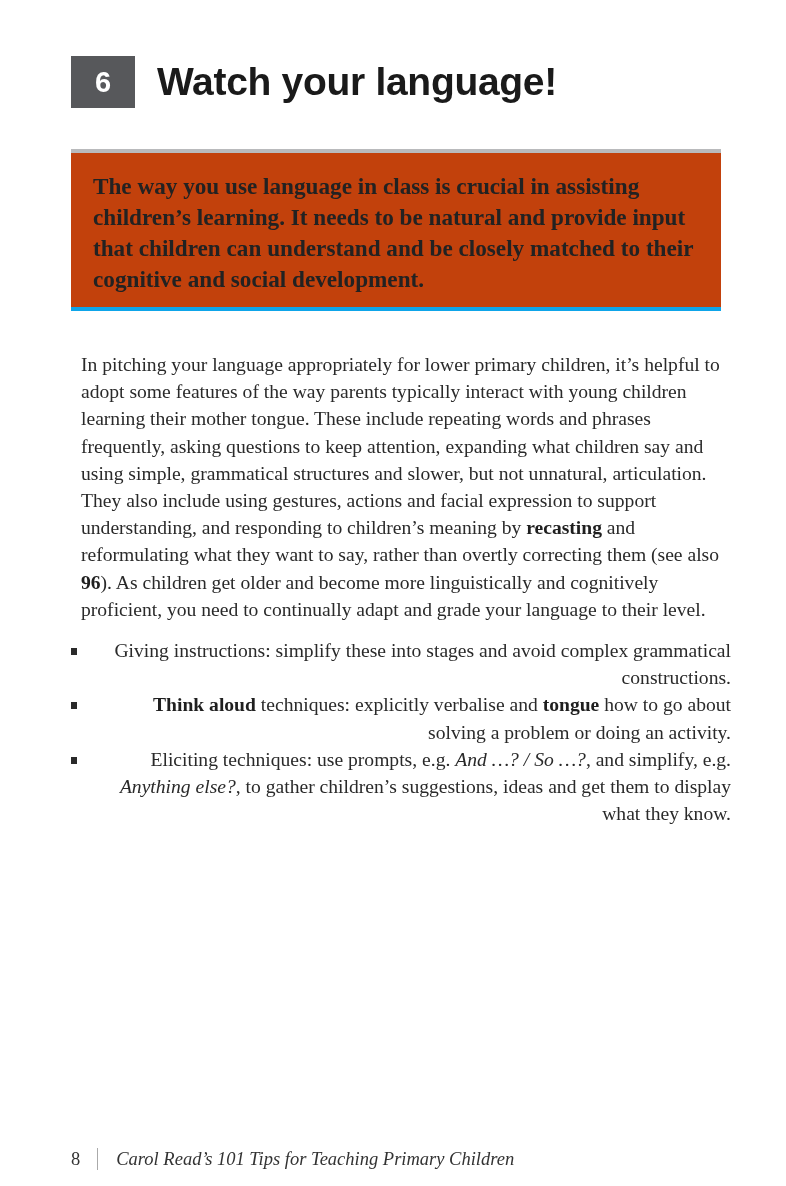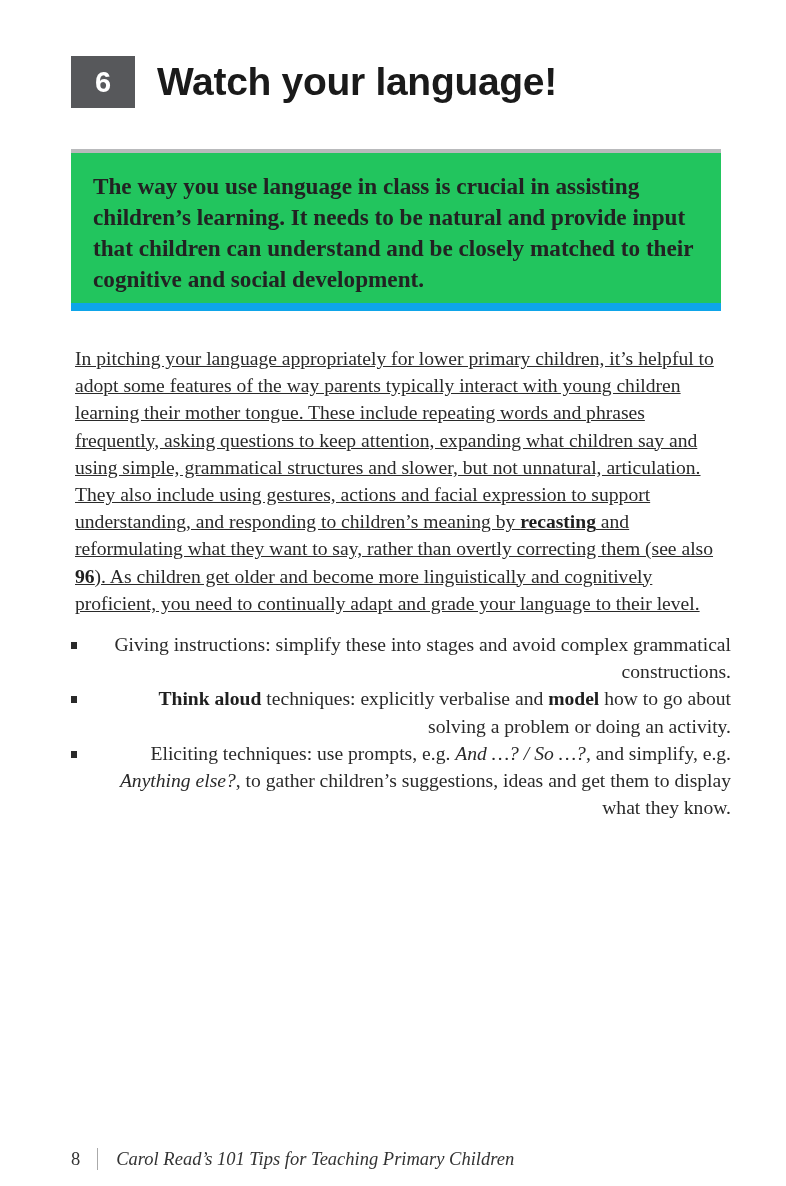--- a/index.html
+++ b/index.html
@@ -5,26 +5,26 @@
   html, body { margin: 0; padding: 0; background: #ffffff; }
   body { width: 786px; height: 1186px; position: relative; overflow: hidden;
          font-family: "Liberation Serif", "DejaVu Serif", serif; color: #2a2a2a; }
   .header { position: absolute; left: 71px; top: 56px; display: flex; align-items: center; }
   .num-box { width: 64px; height: 52px; background: #57585b; color: #ffffff;
              font-family: "Liberation Sans", "DejaVu Sans", sans-serif; font-weight: bold;
              font-size: 29px; display: flex; align-items: center; justify-content: center; }
   .title { margin-left: 22px; font-family: "Liberation Sans", "DejaVu Sans", sans-serif;
            font-weight: bold; font-size: 39px; color: #1a1a1a; letter-spacing: -0.3px; }
   .summary { position: absolute; left: 71px; top: 149px; width: 650px; height: 162px;
-             background: #22c55e; border-top: 4px solid #b9babc; border-bottom: 8px solid #0ea5e9;
+             background: #c2410c; border-top: 4px solid #b9babc; border-bottom: 4px solid #0ea5e9;
              box-sizing: border-box; padding: 18px 22px 4px 22px; }
   .summary p { margin: 0; font-weight: bold; font-size: 23.2px; line-height: 31px; color: #222; }
   .body { position: absolute; left: 71px; top: 341px; width: 660px; font-size: 19.6px;
           line-height: 27.2px; color: #2a2a2a; }
-  .body p { margin: 4px; text-decoration: underline; }
+  .body p { margin: 10px; }
   .body p.gap { margin-top: 13px; }
   ul.bullets { list-style: none; margin: 14px 0 0 0; padding: 0; text-align: right; }
   ul.bullets li { position: relative; padding-left: 29px; }
   ul.bullets li .bullet { position: absolute; left: 0; top: 11px; width: 6px; height: 7px; background: #2a2a2a; }
   b { font-weight: bold; color: #1f1f1f; }
   i { font-style: italic; }
   .footer { position: absolute; left: 71px; top: 1148px; font-size: 18.5px; color: #333; display: flex; align-items: center; }
   .footer .sep { width: 1px; height: 22px; background: #aaa; margin: 0 18px 0 17px; }
   .footer .book { font-style: italic; text-align: right; }
 </style>
@@ -44,21 +44,21 @@
   <p><span>In pitching your language appropriately for lower primary children, it’s helpful to adopt some features of the way parents typically interact with young children learning their mother tongue. These include repeating words and phrases frequently, asking questions to keep attention, expanding what children say and using simple, grammatical structures and slower, but not unnatural, articulation. They also include using gestures, actions and facial expression to support understanding, and responding to children’s meaning by </span><b>recasting</b><span> and reformulating what they want to say, rather than overtly correcting them (see also </span><b>96</b><span>). As children get older and become more linguistically and cognitively proficient, you need to continually adapt and grade your language to their level.</span></p>
 
 
   <ul class="bullets">
     <li>
       <span class="bullet"></span>
       <span>Giving instructions: simplify these into stages and avoid complex grammatical constructions.</span>
     </li>
     <li>
       <span class="bullet"></span>
-      <b>Think aloud</b><span> techniques: explicitly verbalise and </span><b>model</b><span> how to go about solving a problem or doing an activity.</span>
+      <b>Think aloud</b><span> techniques: explicitly verbalise and </span><b>tongue</b><span> how to go about solving a problem or doing an activity.</span>
     </li>
     <li>
       <span class="bullet"></span>
       <span>Eliciting techniques: use prompts, e.g. </span><i>And …? / So …?</i><span>, and simplify, e.g. </span><i>Anything else?</i><span>, to gather children’s suggestions, ideas and get them to display what they know.</span>
     </li>
   </ul>
 </div>
 
 <div class="footer">
   <span>8</span>

